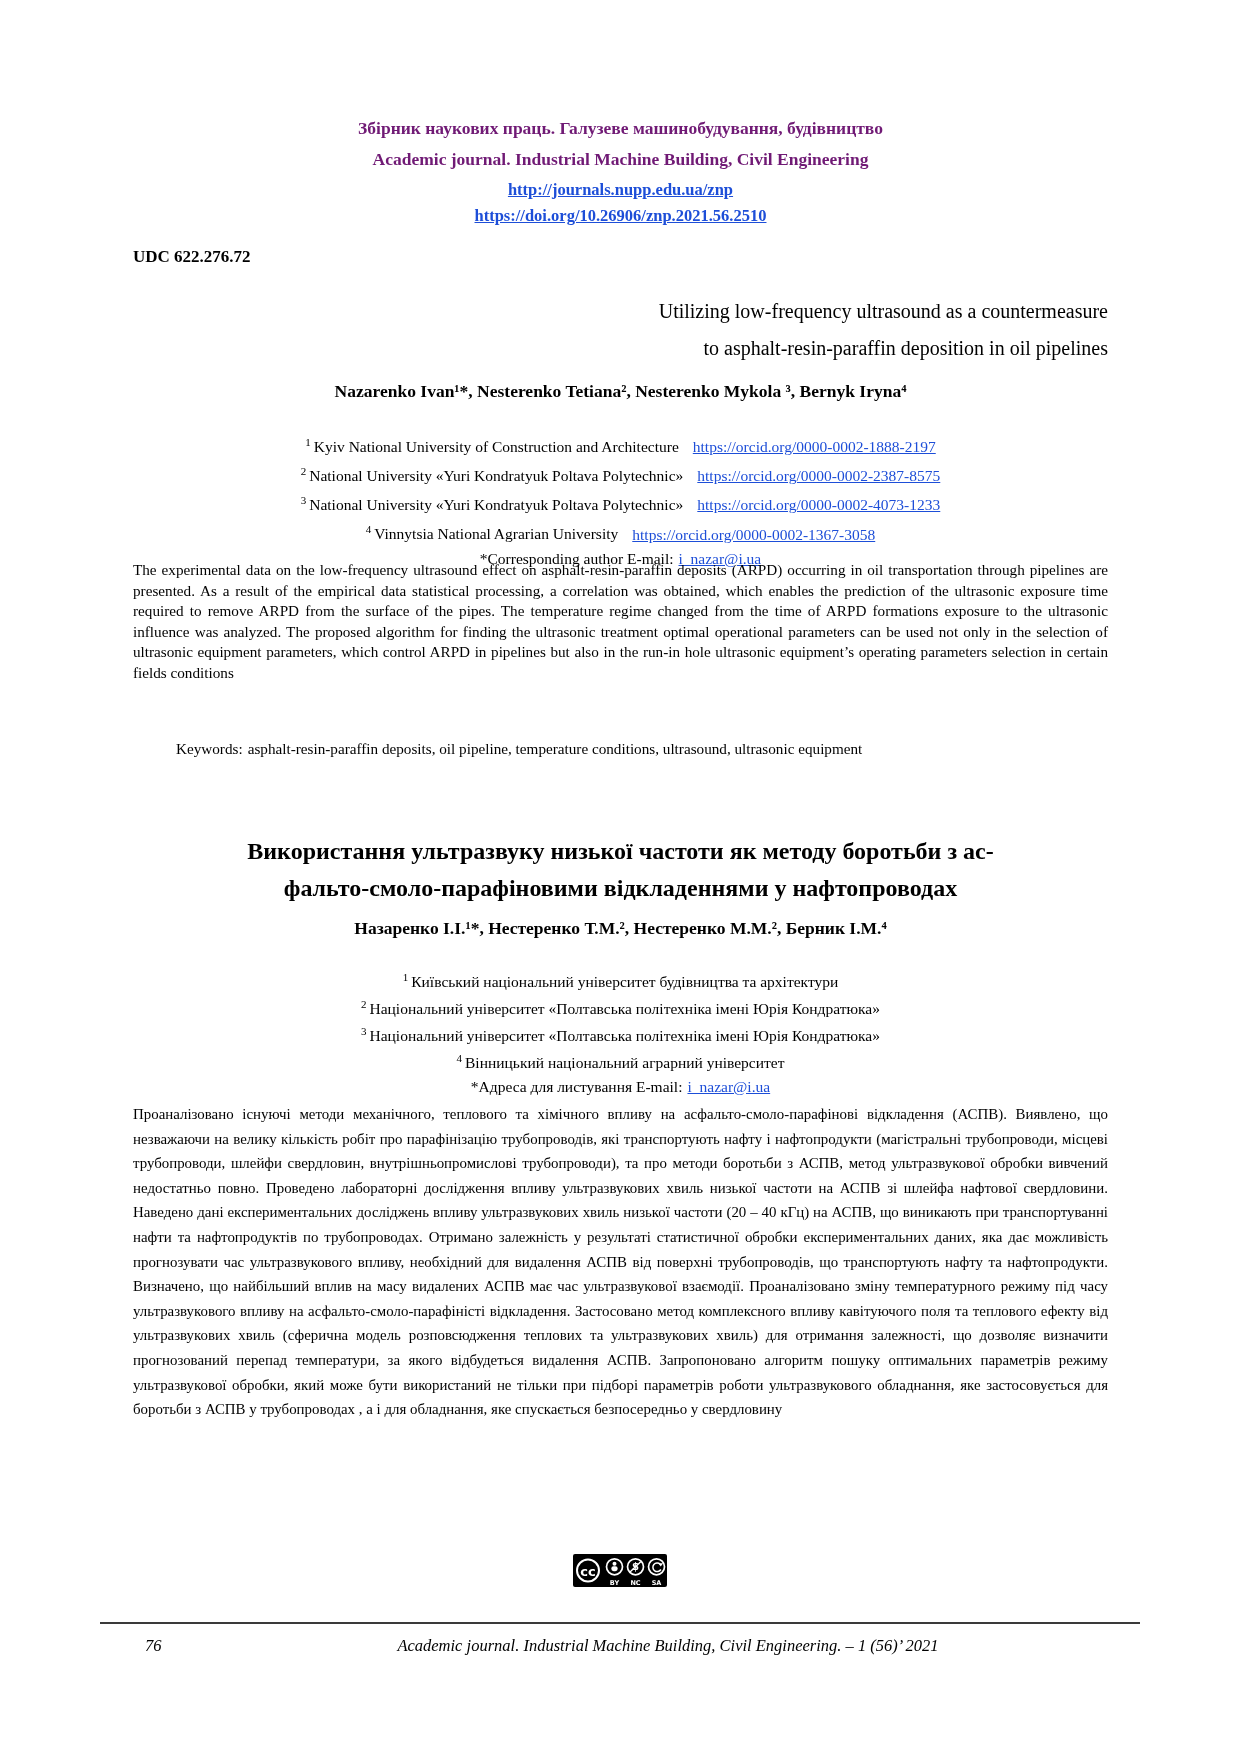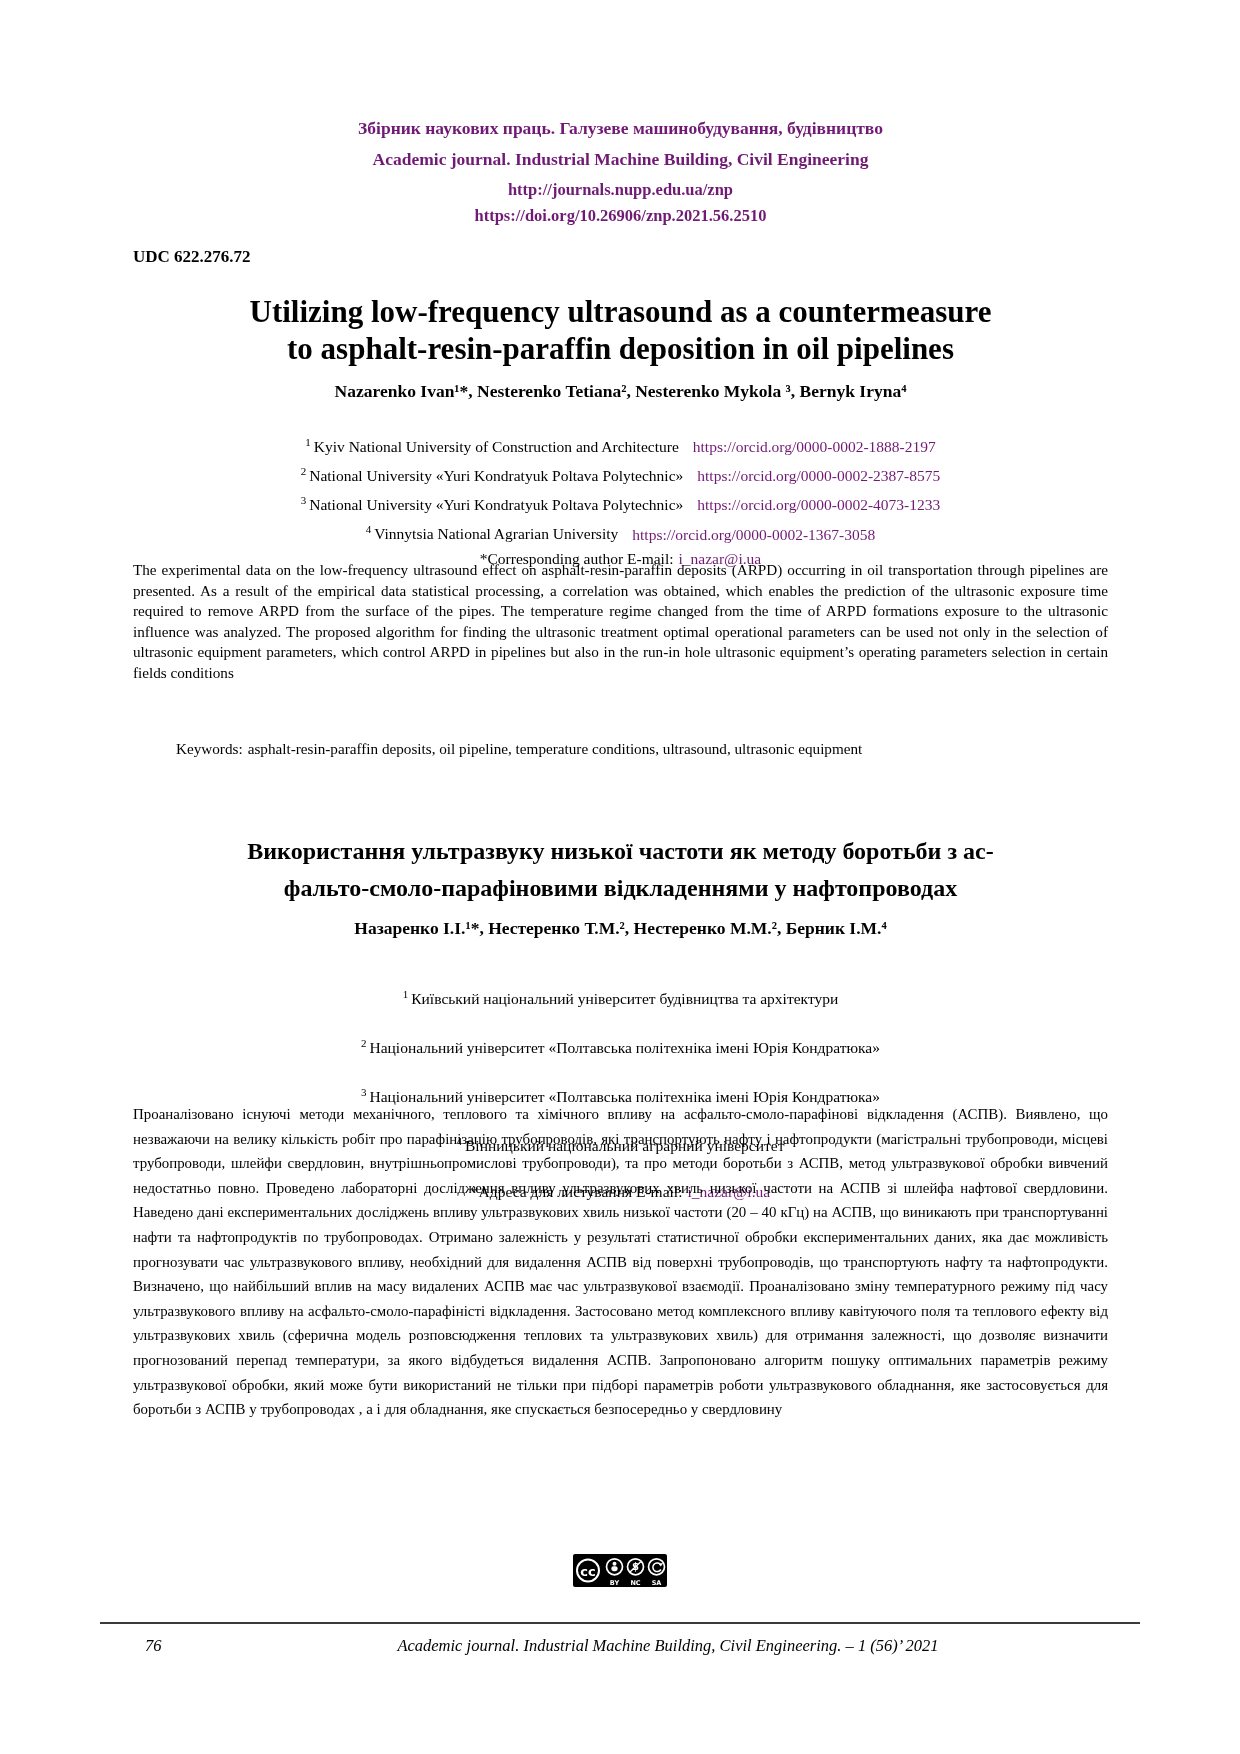--- a/index.html
+++ b/index.html
@@ -9,27 +9,27 @@
     height:1754px;
     background:#ffffff;
     font-family:"Liberation Serif","DejaVu Serif",serif;
     color:#000;
     overflow:hidden;
   }
   .blk{position:absolute;left:133px;width:975px;}
   .center{text-align:center;}
   .hdr{color:#701a75;font-weight:bold;font-size:17.5px;line-height:20px;}
   .hdr-link-row{font-size:16.5px;font-weight:bold;line-height:19px;}
-  .link{color:#701a75;cursor:pointer;}
+  .link{color:#1d4ed8;text-decoration:underline;cursor:pointer;}
   .udc{font-weight:bold;font-size:17px;}
-  .title-en{font-weight:bold;font-size:31px;line-height:37px;}
+  .title-en{font-weight:normal;font-size:20px;line-height:37px;text-align:right;}
   .title-ua{font-weight:bold;font-size:24px;line-height:37px;}
   .authors{font-weight:bold;font-size:17.5px;line-height:21px;}
   .affil-row{font-size:15.5px;line-height:24px;}
-  .affil-row-ua{font-size:15.5px;line-height:33px;margin-top:12px;}
+  .affil-row-ua{font-size:15.5px;line-height:23px;}
   .sup{vertical-align:super;font-size:11px;margin-right:3px;}
   .orcid{margin-left:14px;}
   .email{margin-left:5px;}
   .abstract-en{font-size:15.2px;line-height:20.5px;text-align:justify;}
   .abstract-ua{font-size:14.9px;line-height:24.6px;text-align:justify;}
   .kw-en{font-size:15.2px;line-height:20.5px;text-align:justify;}
   .kw-ua{font-size:15.2px;line-height:24px;text-align:justify;}
   .kw-label{font-weight:normal;margin-right:5px;margin-left:43px;}
   .cc-badge{position:absolute;top:1554px;left:50%;transform:translateX(-50%);width:94px;height:33px;cursor:pointer;}
   .footer-rule{position:absolute;top:1622px;left:100px;width:1040px;border-top:2px solid #3a3a3a;height:0;}

